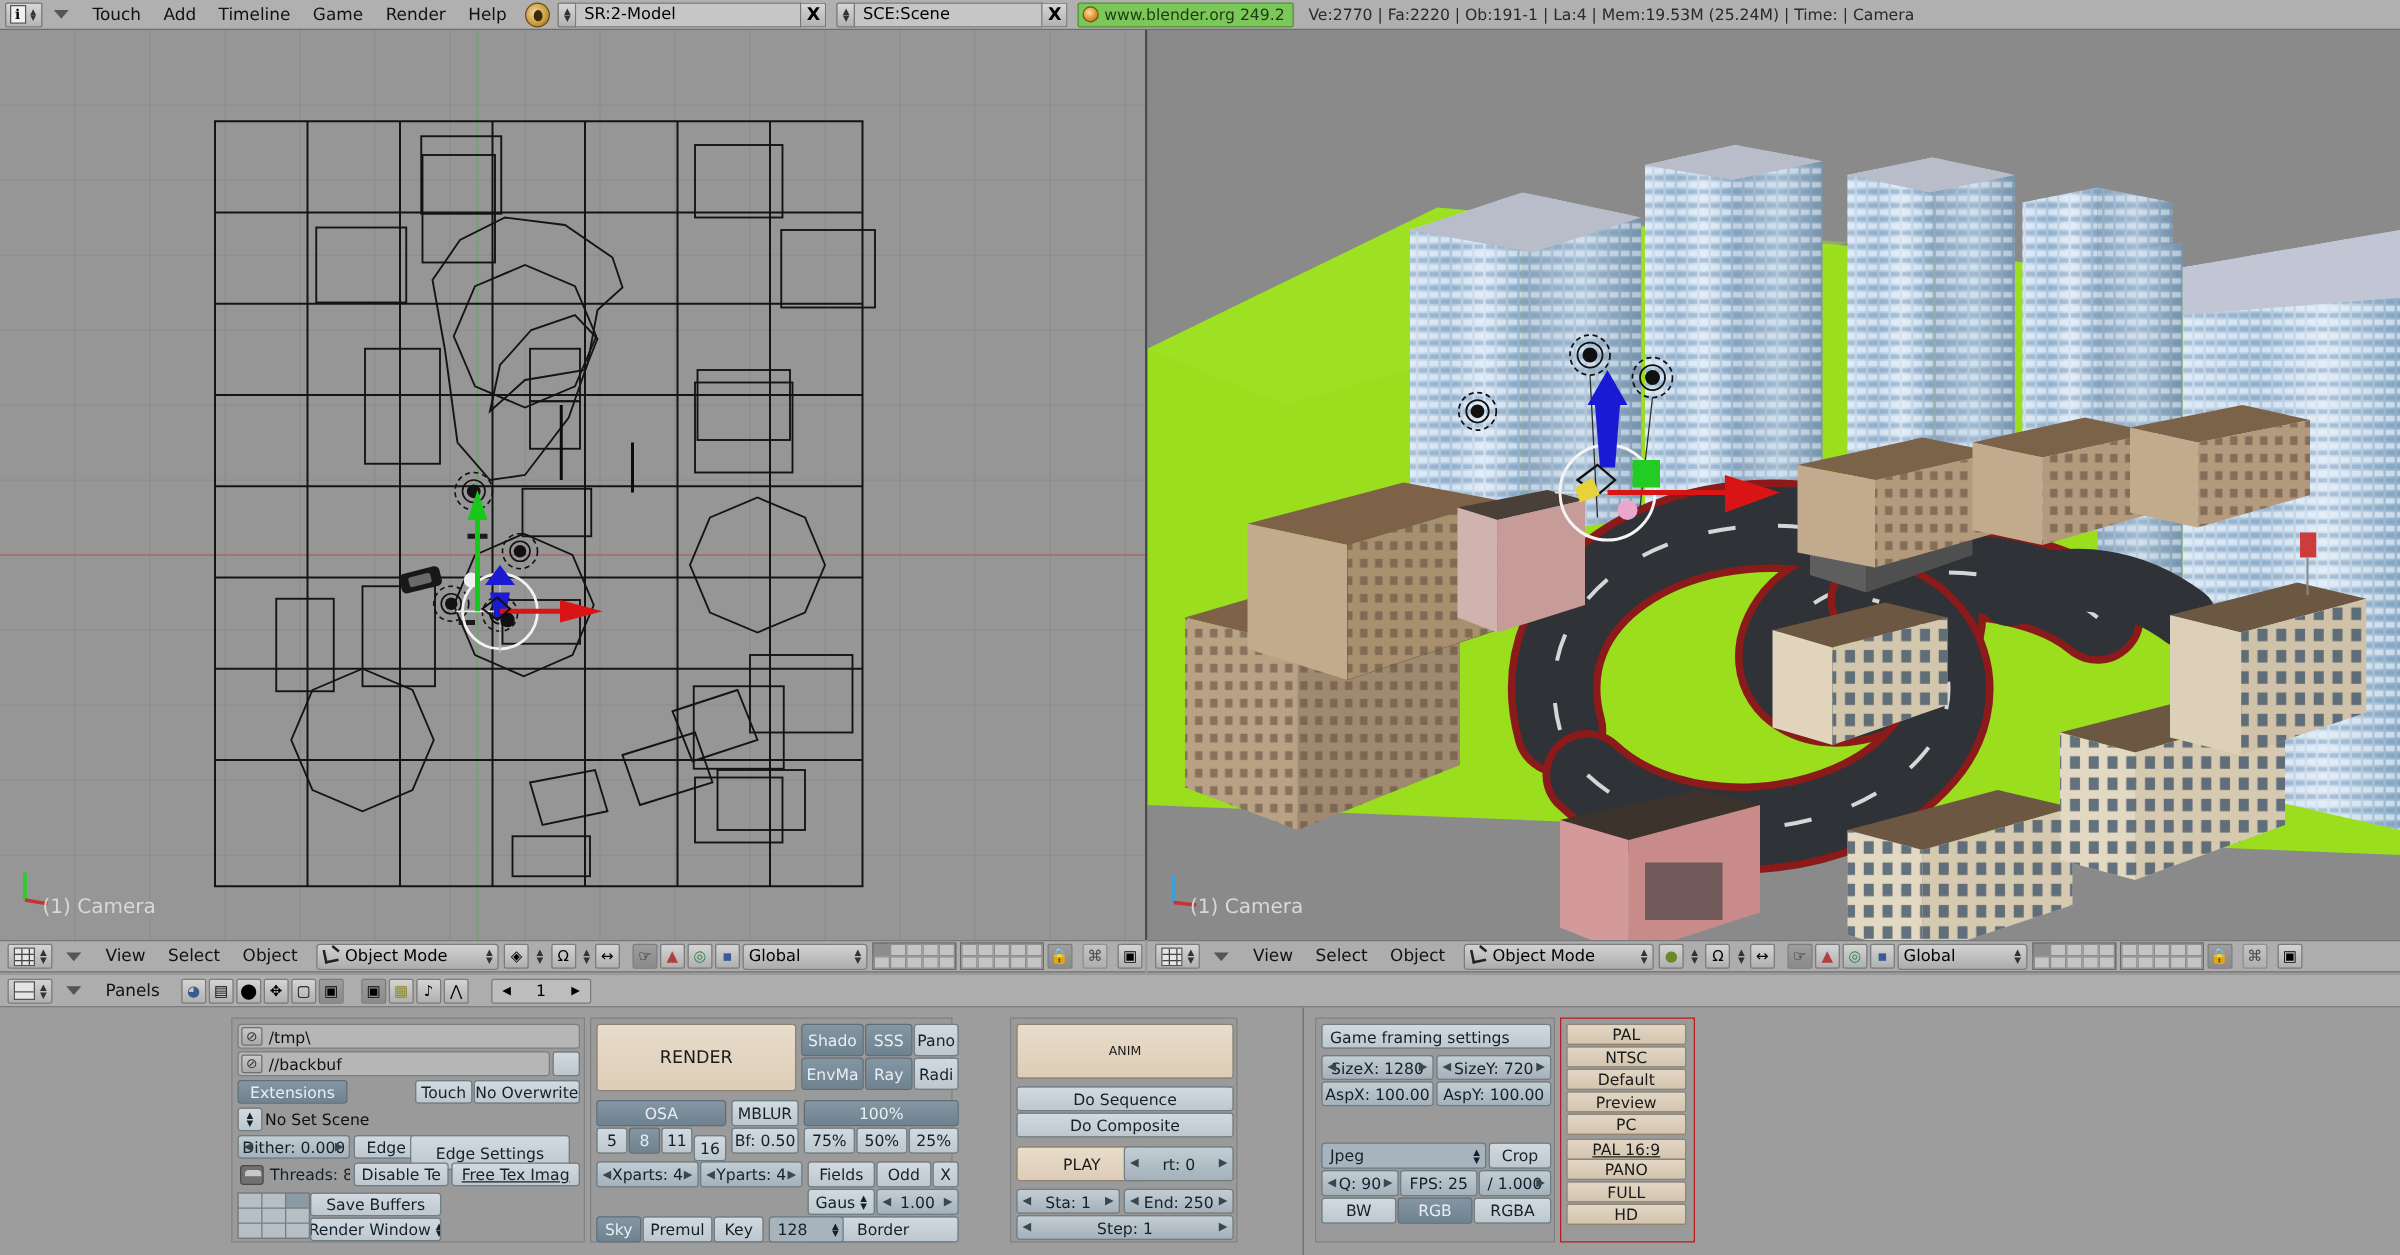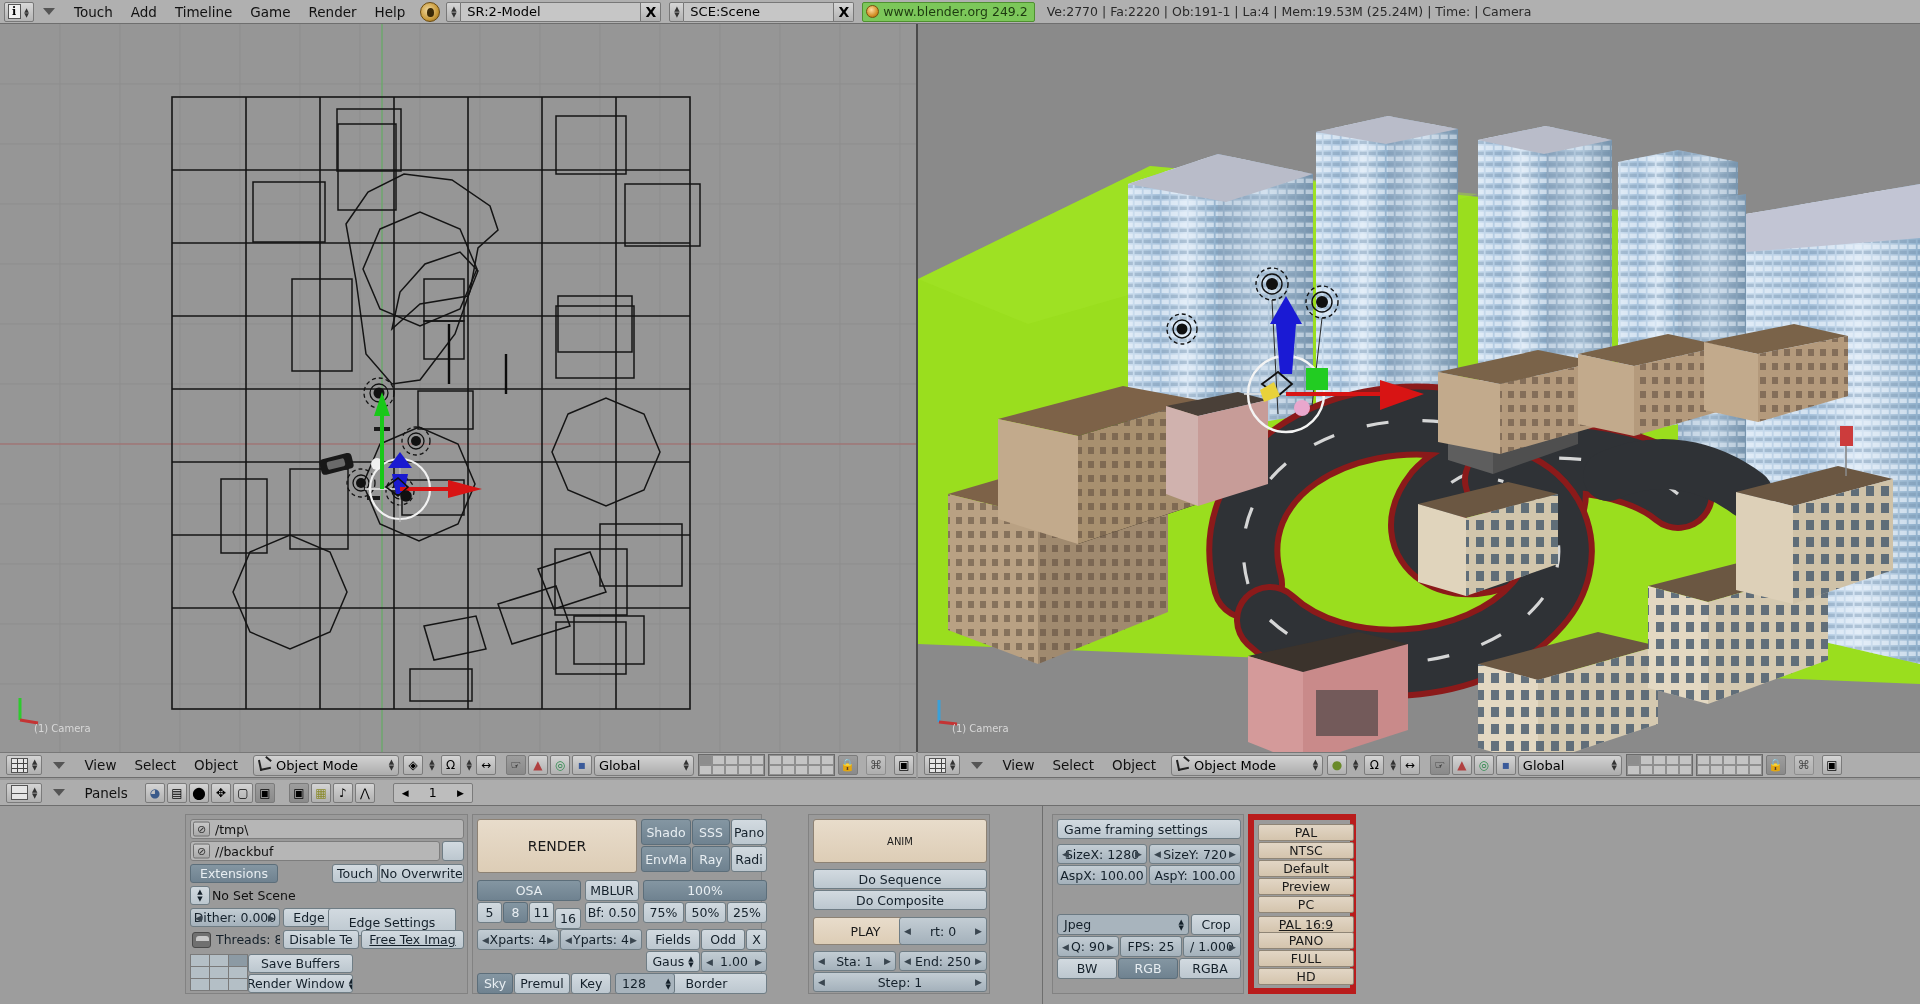--- a/index.html
+++ b/index.html
@@ -77,21 +77,21 @@
     position:absolute;left:0;top:24px;width:916px;height:728px;
     background:#969696; overflow:hidden;
   }
   #viewport-right {
     position:absolute;left:918px;top:24px;width:1002px;height:728px;
     background:#8a8a8a; overflow:hidden;
   }
   .vp-splitter{position:absolute;left:916px;top:24px;width:2px;height:728px;background:#4a4a4a;}
 
   .corner-label{
-    position:absolute;font-size:10px;color:#d8d8d8;white-space:nowrap;
+    position:absolute;font-size:16px;color:#d8d8d8;white-space:nowrap;
   }
   .mini-axis{position:absolute;width:34px;height:34px;}
 
   
   .vp-header{
     position:absolute;height:26px;background:#adadad;
     border-top:1px solid #787878;border-bottom:1px solid #6e6e6e;
     display:flex;align-items:center;
   }
   #vp-header-left{left:0;top:752px;width:916px;}
@@ -176,21 +176,21 @@
   .thread-ico:before{content:"";position:absolute;left:3px;top:3px;width:13px;height:5px;
     background:#c8c8c8;border-radius:3px 3px 0 0;}
   .quad-grid{
     position:absolute;display:grid;grid-template-columns:repeat(3,18px);grid-template-rows:repeat(3,11px);
     border:1px solid #7a7a7a;background:#7a7a7a;gap:1px;
   }
   .quad-cell{background:#b4bfc6;}
   .quad-cell.on{background:#8c9aa4;}
 
   .presets-box{
-    position:absolute;background:#9a9a9a;border:6px solid #b91c1c;
+    position:absolute;background:#9a9a9a;border:1px solid #b91c1c;
   }
   .preset-btn{
     position:absolute;left:4px;width:96px;height:17px;
     background:linear-gradient(#e2d6c5,#d4c4ad);border:1px solid #8f8576;border-radius:2px;
     display:flex;align-items:center;justify-content:center;font-size:12.5px;color:#1a1a1a;
   }
   .divider-v{position:absolute;width:1px;background:#7e7e7e;}
 </style>
 </head>
 <body>

